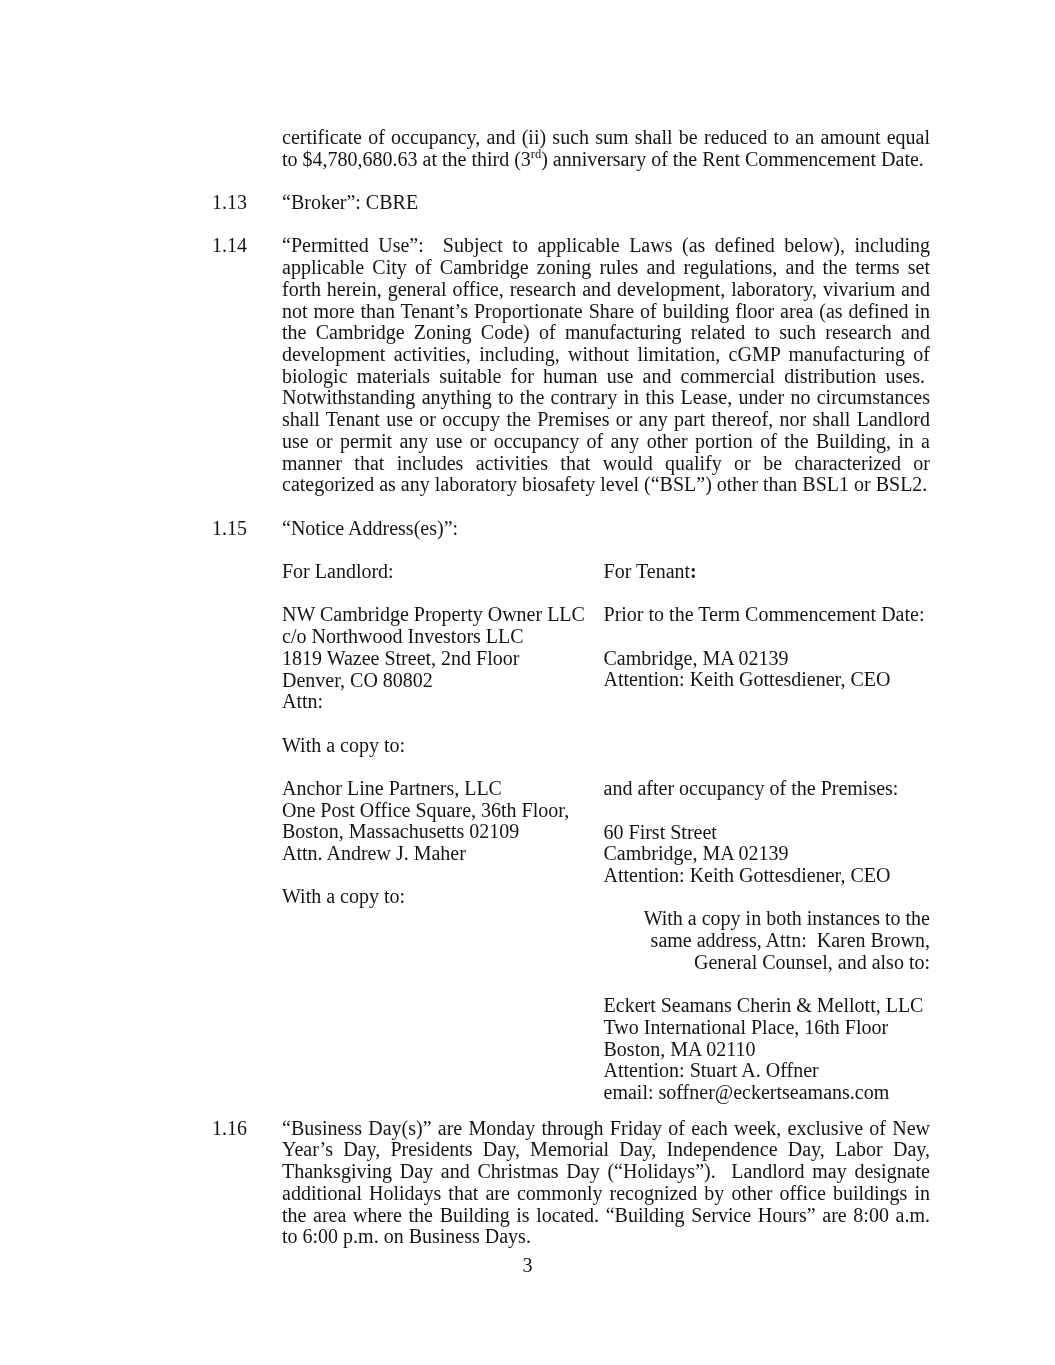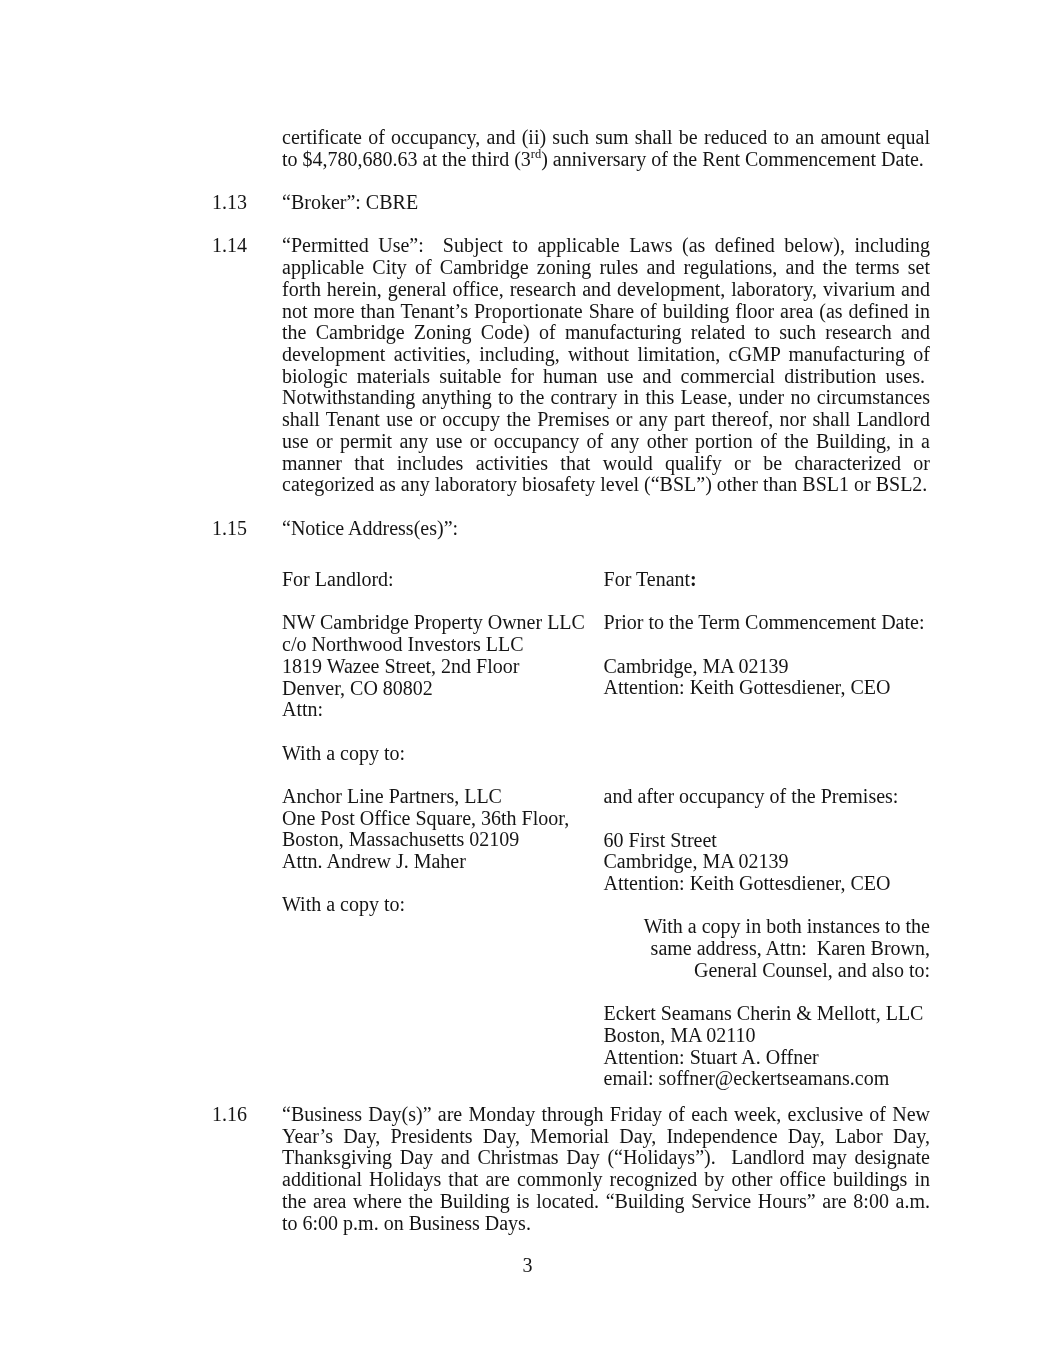--- a/index.html
+++ b/index.html
@@ -18,21 +18,21 @@
   .intro { margin-left:70px; width:648px; text-align:justify; margin-bottom:21.7px; }
   .sec { display:flex; margin-bottom:21.7px; }
   .sec .num { flex:0 0 70px; }
   .sec .body { width:648px; text-align:justify; }
   .u { }
   sup { font-size:0.62em; vertical-align:super; line-height:0; }
   .notice { margin-left:70px; display:flex; margin-bottom:14px; }
   .ncol-left  { width:325px; }
   .ncol-right { width:330px; }
   .nb { margin-top:21.7px; }
-  .nb-first { margin-top:8px; }
+  .nb-first { margin-top:0; }
   .nb-bigGap { margin-top:87px; }
   .line { white-space:nowrap; }
   .wrapblock { text-align:right; }
   .b { font-weight:bold; }
   .pagenum { position:absolute; top:1255px; left:0; width:1055px; text-align:center; }
 </style>
 </head>
 <body>
 
 <div class="page">
@@ -84,20 +84,21 @@
       </div>
       <div class="nb nb-bigGap line">and after occupancy of the Premises:</div>
       <div class="nb">
         <div class="line">60 First Street</div>
         <div class="line">Cambridge, MA 02139</div>
         <div class="line">Attention: Keith Gottesdiener, CEO</div>
       </div>
       <div class="nb wrapblock">With a copy in both instances to the same address, Attn:&nbsp; Karen Brown, General Counsel, and also to:</div>
       <div class="nb">
         <div class="line">Eckert Seamans Cherin &amp; Mellott, LLC</div>
+        <div class="line">Two International Place, 16th Floor</div>
         <div class="line">Boston, MA 02110</div>
         <div class="line">Attention: Stuart A. Offner</div>
         <div class="line">email: soffner@eckertseamans.com</div>
       </div>
     </div>
 
   </div>
 
   <div class="sec">
     <div class="num">1.16</div>

